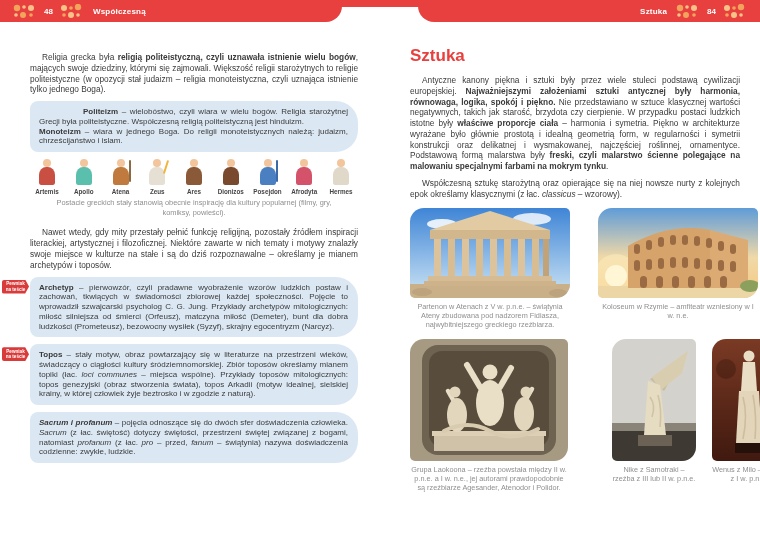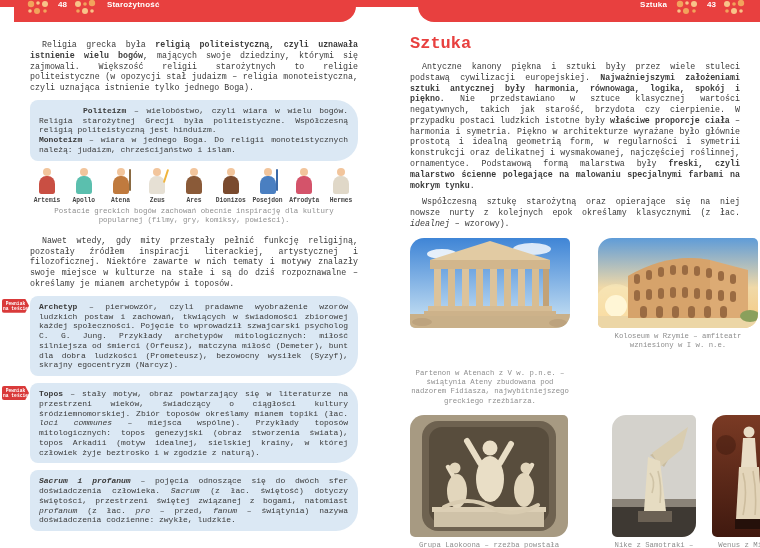--- a/index.html
+++ b/index.html
@@ -2,28 +2,28 @@
 <html lang="pl"><head>
 <meta charset="utf-8">
 <style>
   html,body{margin:0;padding:0;}
   body{
     width:760px;height:548px;position:relative;background:#ffffff;
     font-family:"Liberation Sans",sans-serif;color:#3a3a3a;overflow:hidden;
   }
   
   .head-strip{position:absolute;top:0;left:0;width:760px;height:7px;background:#e8403f;}
-  .head-tab{position:absolute;top:0;height:22px;background:#e8403f;display:flex;color:#fff;margin-left:14px;}
+  .head-tab{position:absolute;top:0;height:22px;background:#e8403f;display:flex;align-items:center;color:#fff;}
   .head-tab.left{left:0;width:332px;border-radius:0 0 16px 0;padding-left:10px;}
   .head-tab.right{right:0;width:332px;border-radius:0 0 0 16px;justify-content:flex-end;padding-right:10px;}
   .pageno{font-size:8px;font-weight:700;color:#fff;margin:0 4px;}
   .section-label{font-size:8px;font-weight:700;color:#fff;margin:0 6px;letter-spacing:.2px;}
   .dots{display:inline-block;margin:0 2px;}
   
-  .page{position:absolute;top:4px;width:380px;height:436px;font-family:Liberation Mono, monospace;}
+  .page{position:absolute;top:16px;width:380px;height:436px;}
   .page.left{left:0;}
   .page.right{left:380px;}
   .content{position:relative;}
   .page.left .content{margin:14px 22px 0 30px;width:328px;}
   .page.right .content{margin:14px 20px 0 30px;width:330px;}
   .para{font-size:8.3px;line-height:1.3;text-align:justify;text-indent:12px;margin:0 0 6px 0;}
   
   .defbox{
     position:relative;background:#dbe8f4;border-radius:8px 22px 22px 8px;
     padding:6px 10px 6px 9px;margin:0 0 7px 0;
@@ -72,34 +72,34 @@
   </svg>
   <span class="pageno">48</span>
   <svg class="dots" width="26" height="15" viewBox="0 0 26 15">
     <circle cx="5" cy="4" r="3" fill="#f8c389"></circle>
       <circle cx="12" cy="4" r="1.8" fill="#f2a35c"></circle>
       <circle cx="19" cy="3" r="3.2" fill="#f2a35c"></circle>
     <circle cx="5" cy="11" r="1.8" fill="#f2a35c"></circle>
       <circle cx="12" cy="11" r="3" fill="#f8c389"></circle>
       <circle cx="19" cy="11" r="1.8" fill="#f8c389"></circle>
   </svg>
-  <span class="section-label">Starożytność</span>
+  <span class="section-label">Współczesną</span>
 </div>
 
 <div class="head-tab right">
   <span class="section-label">Sztuka</span>
   <svg class="dots" width="26" height="15" viewBox="0 0 26 15">
     <circle cx="5" cy="4" r="3.2" fill="#f2a35c"></circle>
       <circle cx="12" cy="3" r="1.8" fill="#f8c389"></circle>
       <circle cx="19" cy="4" r="3" fill="#f8c389"></circle>
     <circle cx="4" cy="11" r="1.8" fill="#f8c389"></circle>
       <circle cx="11" cy="11" r="3" fill="#f2a35c"></circle>
       <circle cx="19" cy="11" r="1.8" fill="#f2a35c"></circle>
   </svg>
-  <span class="pageno">43</span>
+  <span class="pageno">84</span>
   <svg class="dots" width="26" height="15" viewBox="0 0 26 15">
     <circle cx="5" cy="4" r="3" fill="#f8c389"></circle>
       <circle cx="12" cy="4" r="1.8" fill="#f2a35c"></circle>
       <circle cx="19" cy="3" r="3.2" fill="#f2a35c"></circle>
     <circle cx="5" cy="11" r="1.8" fill="#f2a35c"></circle>
       <circle cx="12" cy="11" r="3" fill="#f8c389"></circle>
       <circle cx="19" cy="11" r="1.8" fill="#f8c389"></circle>
   </svg>
 </div>
 
@@ -174,21 +174,21 @@
           <div class="god-name">Afrodyta</div>
         </div>
       <div class="god g9">
           <div class="fig">
             <div class="head"></div>
             <div class="body"></div>
           </div>
           <div class="god-name">Hermes</div>
         </div>
     </div>
-    <div class="gods-caption">Postacie greckich bogów zachowań obecnie inspirację dla kultury popularnej (filmy, gry, komiksy, powieści).</div>
+    <div class="gods-caption">Postacie greckich stały stanowią obecnie inspirację dla kultury popularnej (filmy, gry, komiksy, powieści).</div>
 
     <p class="para"><span>Nawet wtedy, gdy mity przestały pełnić funkcję religijną, pozostały źródłem inspiracji literackiej, artystycznej i filozoficznej. Niektóre zawarte w nich tematy i motywy znalazły swoje miejsce w kulturze na stałe i są do dziś rozpoznawalne – określamy je mianem archetypów i toposów.</span></p>
 
     <div class="defbox">
       <div class="margin-tag">
         <span>Pewniak</span>
         <span>na teście</span>
       </div>
       <p><span style="font-weight: 700;">Archetyp</span><span> – pierwowzór, czyli pradawne wyobrażenie wzorów ludzkich postaw i zachowań, tkwiących w świadomości zbiorowej każdej społeczności. Pojęcie to wprowadził szwajcarski psycholog C. G. Jung. Przykłady archetypów mitologicznych: miłość silniejsza od śmierci (Orfeusz), matczyna miłość (Demeter), bunt dla dobra ludzkości (Prometeusz), bezowocny wysiłek (Syzyf), skrajny egocentryzm (Narcyz).</span></p>
     </div>
@@ -207,24 +207,24 @@
 
   </div>
 </div>
 
 <div class="page right">
   <div class="content" style="margin-top:30px;">
 
     <h1 class="big-heading">Sztuka</h1>
 
     <p class="para"><span>Antyczne kanony piękna i sztuki były przez wiele stuleci podstawą cywilizacji europejskiej. </span><span style="font-weight: 700;">Najważniejszymi założeniami sztuki antycznej były harmonia, równowaga, logika, spokój i piękno.</span><span> Nie przedstawiano w sztuce klasycznej wartości negatywnych, takich jak starość, brzydota czy cierpienie. W przypadku postaci ludzkich istotne były </span><span style="font-weight: 700;">właściwe proporcje ciała</span><span> – harmonia i symetria. Piękno w architekturze wyrażane było głównie prostotą i idealną geometrią form, w regularności i symetrii konstrukcji oraz delikatnej i wysmakowanej, najczęściej roślinnej, ornamentyce. Podstawową formą malarstwa były </span><span style="font-weight: 700;">freski, czyli malarstwo ścienne polegające na malowaniu specjalnymi farbami na mokrym tynku</span><span>.</span></p>
-    <p class="para"><span>Współczesną sztukę starożytną oraz opierające się na niej nowsze nurty z kolejnych epok określamy klasycznymi (z łac. </span><span style="font-style: italic;">idealnej</span><span> – wzorowy).</span></p>
+    <p class="para"><span>Współczesną sztukę starożytną oraz opierające się na niej nowsze nurty z kolejnych epok określamy klasycznymi (z łac. </span><span style="font-style: italic;">classicus</span><span> – wzorowy).</span></p>
 
     <div class="figrow">
-      <div class="figcol" style="width:160px;gap:37px;">
+      <div class="figcol" style="width:160px;">
         <svg class="photo" width="160" height="90" viewBox="0 0 160 90">
           <defs>
             <linearGradient id="sky1" x1="0" y1="0" x2="0" y2="1">
               <stop offset="0" stop-color="#3f85d6"></stop>
                 <stop offset="1" stop-color="#cfe6f5"></stop>
             </linearGradient>
           </defs>
           <rect width="160" height="90" fill="url(#sky1)"></rect>
           <ellipse cx="32" cy="16" rx="15" ry="5" fill="#ffffff" opacity="0.85"></ellipse>
           <ellipse cx="122" cy="11" rx="19" ry="6" fill="#ffffff" opacity="0.8"></ellipse>

